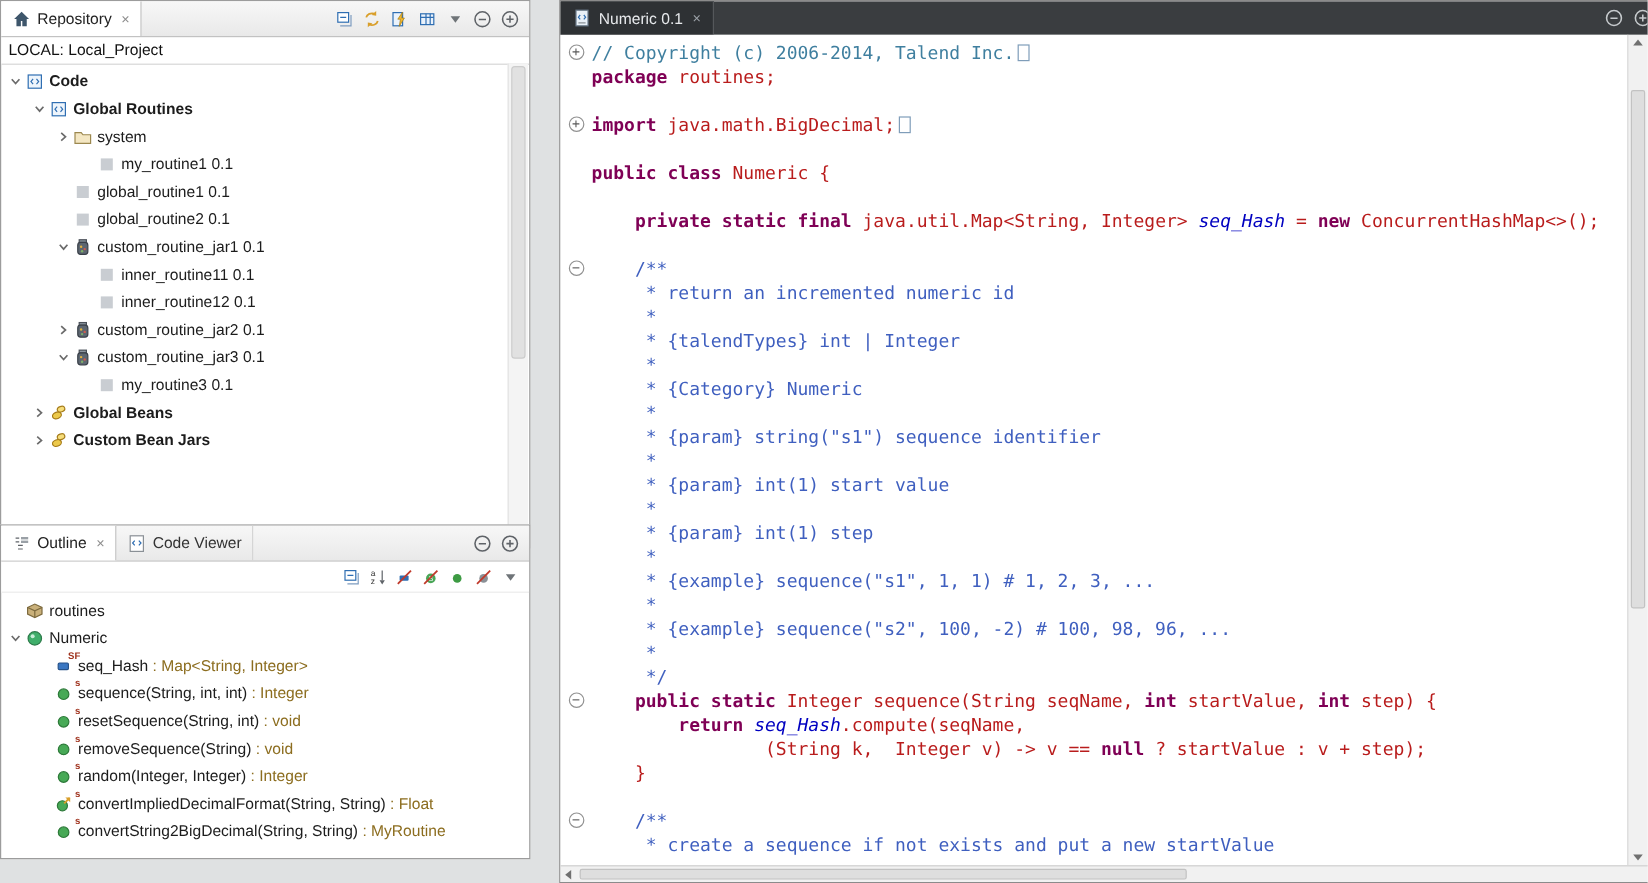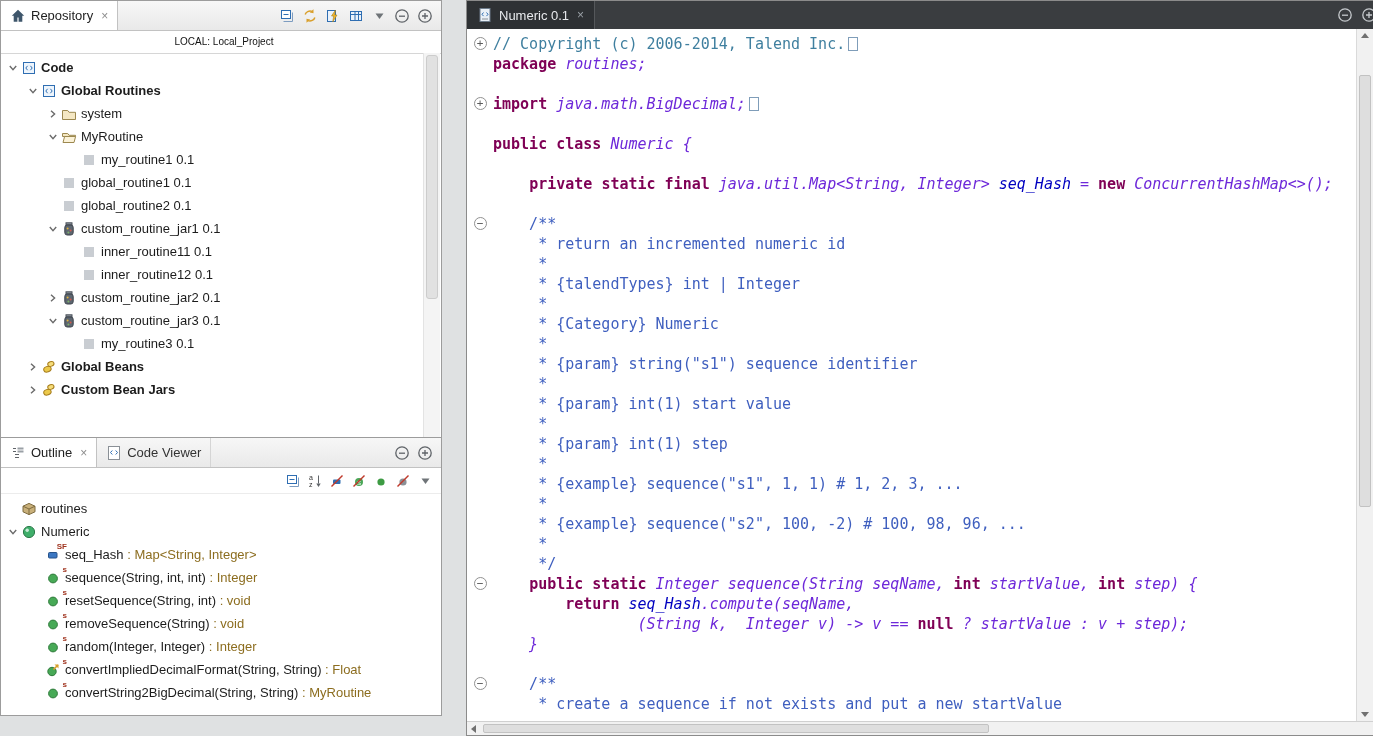--- a/index.html
+++ b/index.html
@@ -13,21 +13,21 @@
   .editor-panel{left:466px;top:0;width:922px;height:736px;border-color:#8b8b8b;}
 
   .view-header{height:30px;background:linear-gradient(#f7f7f7,#e9e9e9);border-bottom:1px solid #c2c2c2;display:flex;align-items:stretch;position:relative;box-sizing:border-box;}
   .vtab{display:flex;align-items:center;gap:5px;padding:0 9px;font-size:13px;color:#222;white-space:nowrap;}
   .vtab.active{background:#fff;border-right:1px solid #c2c2c2;}
   .vtab.inactive{background:transparent;border-right:1px solid #d5d5d5;color:#333;}
   .vtab .close{color:#8d8d8d;font-size:12px;margin-left:3px;}
   .vh-icons{margin-left:auto;display:flex;align-items:center;gap:7px;padding-right:8px;color:#5f6368;}
   .tbicon{display:inline-flex;width:16px;height:16px;align-items:center;justify-content:center;flex:none;}
 
-  .project-row{height:22px;line-height:22px;padding-left:6px;font-size:10px;color:#111;background:#fff;border-bottom:1px solid #d6d6d6;text-align:center;}
+  .project-row{height:22px;line-height:22px;padding-left:6px;font-size:13px;color:#111;background:#fff;border-bottom:1px solid #d6d6d6;}
 
   
   .tree{position:absolute;left:0;bottom:2px;overflow:hidden;padding-top:3px;}
   .repo-tree{top:52px;right:18px;}
   .outline-tree{top:56px;right:2px;}
   .trow{height:23px;display:flex;align-items:center;font-size:13px;color:#1c1c1c;white-space:nowrap;}
   .trow.bold .tlabel{font-weight:bold;}
   .slot{width:15px;flex:none;display:flex;justify-content:center;align-items:center;}
   .ticon{width:17px;height:16px;flex:none;margin-right:4px;display:inline-flex;align-items:center;justify-content:center;}
   .tlabel{white-space:pre;}
@@ -45,21 +45,21 @@
   .ed-tab{height:28px;display:flex;align-items:center;gap:6px;padding:0 10px;background:#2e3134;color:#e8eaed;font-size:13px;border-right:1px solid #55585b;box-sizing:border-box;}
   .ed-tab .close{color:#9aa0a6;font-size:12px;margin-left:2px;}
   .ed-circles{margin-left:auto;display:flex;align-items:center;gap:8px;padding-right:10px;color:#c6cacd;}
 
   .code-area{position:absolute;top:28px;left:0;right:31px;bottom:14px;background:#fff;overflow:hidden;padding-top:5px;}
   .cl{display:flex;height:20px;line-height:20px;}
   .gut{width:26px;flex:none;display:flex;justify-content:center;align-items:flex-start;}
   .fold{display:inline-block;width:13px;height:13px;border:1px solid #919191;border-radius:50%;line-height:11px;font-size:11px;text-align:center;color:#5a5a5a;background:#fff;margin-top:3px;box-sizing:border-box;font-family:"DejaVu Sans Mono",monospace;}
   .ct{white-space:pre;font-family:"DejaVu Sans Mono",monospace;font-size:15px;}
   .tk-k{color:#7F0055;font-weight:bold;}
-  .tk-p{color:#6d28d9;font-style:italic;}
+  .tk-p{color:#b91c1c;}
   .tk-j{color:#3F5FBF;}
   .tk-c{color:#3F7F9F;}
   .tk-f{color:#0000C0;font-style:italic;}
   .foldbox{display:inline-block;width:8px;height:12px;border:1px solid #7f9db9;margin-left:3px;vertical-align:-2px;}
 
   .vscroll{position:absolute;top:28px;right:14px;bottom:14px;width:17px;background:#f1f1f1;border-left:1px solid #dadada;box-sizing:border-box;}
   .vthumb{position:absolute;left:2px;right:2px;top:46px;height:432px;background:#dedede;border:1px solid #c2c2c2;border-radius:2px;box-sizing:border-box;}
   .va{position:absolute;left:0;right:0;height:14px;}
   .va.up{top:0;}.va.down{bottom:0;}
   .va.up::after{content:"";position:absolute;left:50%;top:4px;transform:translateX(-50%);border-left:4px solid transparent;border-right:4px solid transparent;border-bottom:5px solid #707070;}
@@ -172,34 +172,20 @@
               <path d="M3 1.8 6.6 5 3 8.2" fill="none" stroke="#6b6b6b" stroke-width="1.4"></path>
             </svg>
           </span>
           <span class="ticon">
             <svg xmlns="http://www.w3.org/2000/svg" width="16" height="16" viewBox="0 0 16 16">
               <path d="M1.5 4.5h5.2l1.4 1.8h6.4v7.2H1.5z" fill="#f4e7c3" stroke="#9c884f"></path>
             </svg>
           </span>
           <span class="tlabel">system</span>
         </div>
-        <div class="trow" style="padding-left: 44px;">
-          <span class="slot">
-            <svg width="10" height="10" viewBox="0 0 10 10">
-              <path d="M1.8 3 5 6.6 8.2 3" fill="none" stroke="#6b6b6b" stroke-width="1.4"></path>
-            </svg>
-          </span>
-          <span class="ticon">
-            <svg xmlns="http://www.w3.org/2000/svg" width="16" height="16" viewBox="0 0 16 16">
-              <path d="M1.5 4.5h5.2l1.4 1.8h6.4v1.2H1.5z" fill="#f4e7c3" stroke="#9c884f"></path>
-              <path d="M3.6 7.5h11L13 13.5H2z" fill="#fbf2d8" stroke="#9c884f"></path>
-            </svg>
-          </span>
-          <span class="tlabel">MyRoutine</span>
-        </div>
         <div class="trow" style="padding-left: 64px;">
           <span class="slot"></span>
           <span class="ticon">
             <svg xmlns="http://www.w3.org/2000/svg" width="16" height="16" viewBox="0 0 16 16">
               <rect x="3" y="3" width="10" height="10" fill="#c9cdd2"></rect>
             </svg>
           </span>
           <span class="tlabel">my_routine1 0.1</span>
         </div>
         <div class="trow" style="padding-left: 44px;">

